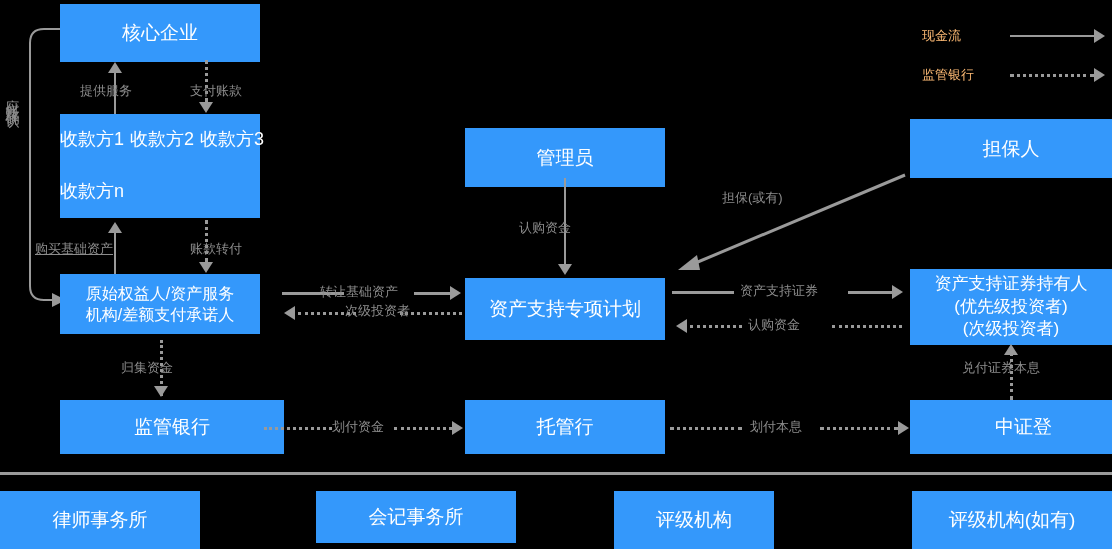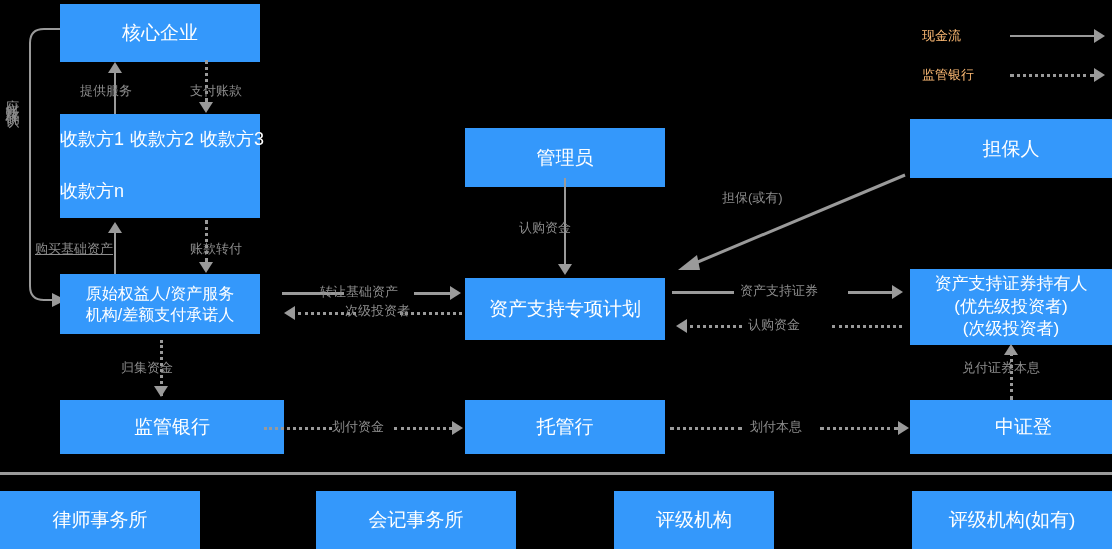--- a/index.html
+++ b/index.html
@@ -196,21 +196,21 @@
   <div class="ln-dot-h" style="left:670px;top:427px;width:72px;"></div>
   <div class="ln-dot-h" style="left:820px;top:427px;width:78px;"></div>
   <div class="arw arw-right" style="left:898px;top:421px;"></div>
   <div class="lbl" style="left:750px;top:420px;">划付本息</div>
 
   <div class="divider" style="left:0px;top:472px;width:1112px;height:3px;"></div>
 
   <div class="box" style="left:0px;top:491px;width:200px;height:58px;font-size:19px;">
     <span class="ln">律师事务所</span>
   </div>
-  <div class="box" style="left:316px;top:491px;width:200px;height:58px;font-size:19px;">
+  <div class="box" style="left:316px;top:491px;width:200px;height:52px;font-size:19px;">
     <span class="ln">会记事务所</span>
   </div>
   <div class="box" style="left:614px;top:491px;width:160px;height:58px;font-size:19px;">
     <span class="ln">评级机构</span>
   </div>
   <div class="box" style="left:912px;top:491px;width:200px;height:58px;font-size:19px;">
     <span class="ln">评级机构(如有)</span>
   </div>
 
 </div>

